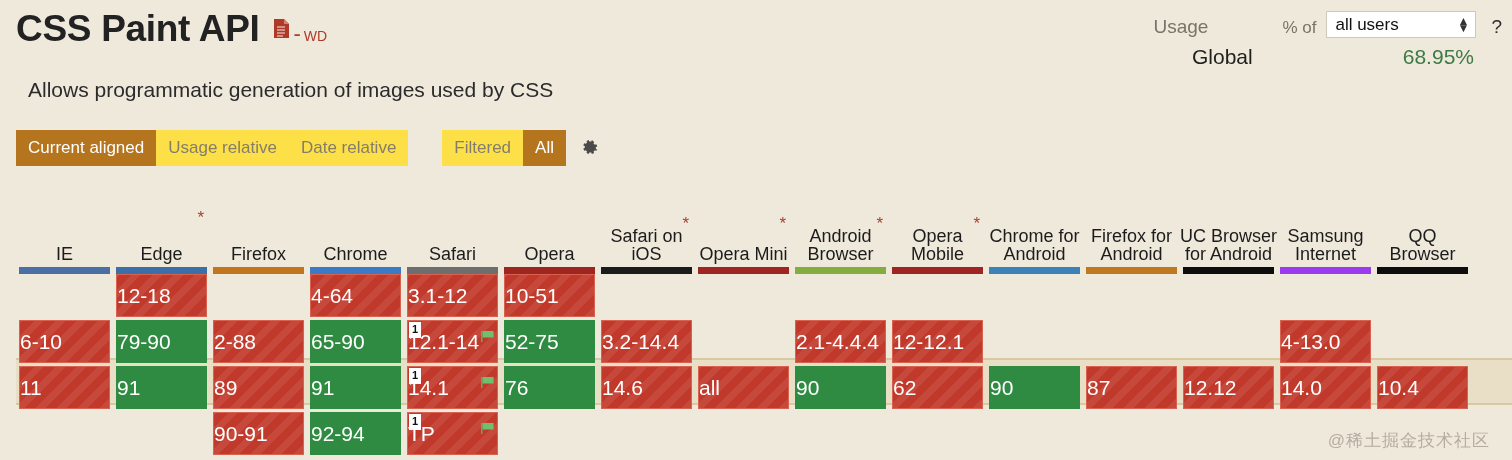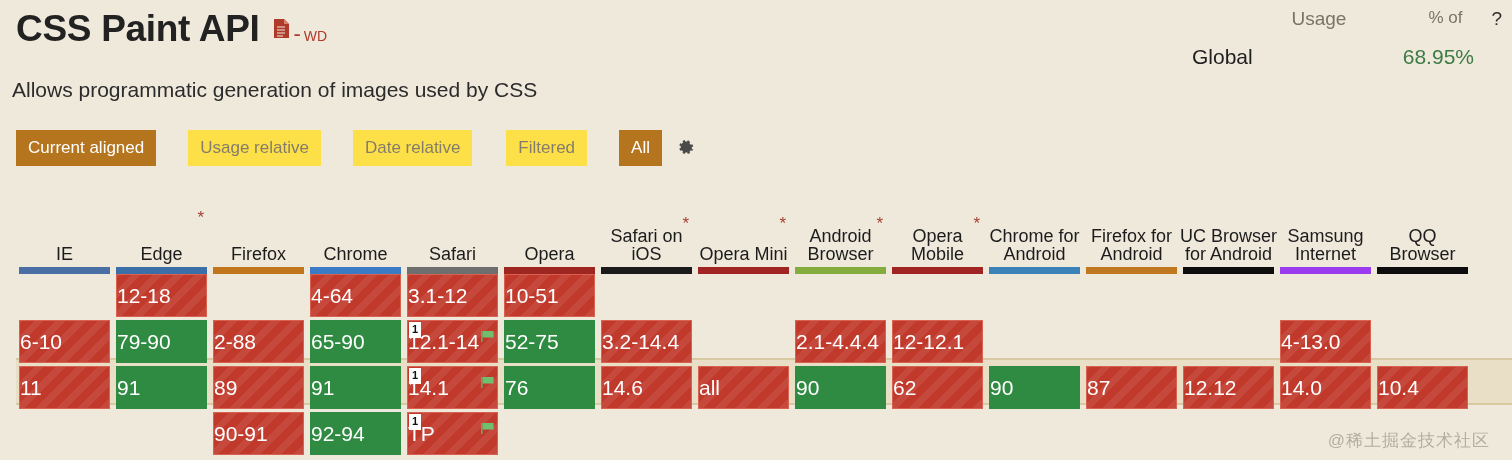--- a/index.html
+++ b/index.html
@@ -11,44 +11,44 @@
     overflow: hidden;
   }
   .page { position: relative; width: 1512px; height: 460px; }
 
   
   .title-row { position: absolute; left: 16px; top: 8px; display: flex; align-items: baseline; }
   .feat-title { font-size: 37px; font-weight: 700; color: #222; letter-spacing: -.3px; }
   .doc-icon { margin-left: 13px; position: relative; top: -2px; }
   .status-dash { color: #b03a2a; font-size: 22px; margin-left: 4px; }
   .status-wd { color: #b03a2a; font-size: 14px; margin-left: 3px; }
-  .feat-desc { position: absolute; left: 12px; top: 78px; font-size: 21px; color: #2b2b2b; }
+  .feat-desc { position: absolute; left: 28px; top: 78px; font-size: 21px; color: #2b2b2b; }
 
   .usage-box { position: absolute; right: 10px; top: 8px; width: 360px; }
-  .usage-line1 { display: flex; align-items: flex-start; justify-content: flex-end; gap: 12px; height: 30px; }
+  .usage-line1 { display: flex; align-items: flex-end; justify-content: flex-end; gap: 4px; height: 30px; }
   .usage-label { color: #7a7467; font-size: 19px; margin-right: 70px; }
   .pct-of { color: #7a7467; font-size: 17px; margin-right: 6px; }
   .select-box {
     background: #fff; border: 1px solid #cfc9bb; height: 27px; width: 150px;
     display: flex; align-items: center; justify-content: space-between;
     padding: 0 6px 0 8px; font-size: 17px; color: #111;
   }
   .spin { display: flex; flex-direction: column; line-height: .55; font-size: 12px; color: #333; }
   .help-q { margin-left: 11px; font-size: 19px; color: #2b2b2b; }
   .usage-line2 { display: flex; align-items: baseline; justify-content: space-between;
     margin-top: 7px; padding-left: 50px; padding-right: 28px; }
   .global-label { font-size: 21px; color: #1f1f1f; }
   .global-pct { font-size: 21px; color: #3d7a44; }
 
   
   .toolbar { position: absolute; left: 16px; top: 130px; display: flex; align-items: center; }
   .btn { height: 36px; display: flex; align-items: center; padding: 0 12px;
     font-size: 17px; background: #fde047; color: #847d6c; border: 0; cursor: pointer; }
   .btn.active { background: #b5741e; color: #fff; }
-  .grp { display: flex; gap: 32px; }
+  .grp { display: flex; }
   .grp + .grp { margin-left: 34px; }
   .gear { margin-left: 14px; cursor: pointer; display: flex; align-items: center; }
 
   
   .table { position: absolute; left: 16px; top: 186px; display: flex; }
   .col { width: 97px; display: flex; flex-direction: column; }
   .col-head { height: 80px; display: flex; align-items: flex-end; justify-content: center;
     padding-bottom: 2px; position: relative; }
   .col-head span.nm { font-size: 18px; line-height: 1.03; text-align: center; color: #1c1c1c; }
   .star { color: #a5402f; font-size: 17px; position: absolute; }
@@ -95,20 +95,27 @@
     </span>
     <span class="status-dash">-</span>
     <span class="status-wd">WD</span>
   </div>
   <div class="feat-desc">Allows programmatic generation of images used by CSS</div>
 
   <div class="usage-box">
     <div class="usage-line1">
       <span class="usage-label">Usage</span>
       <span class="pct-of">% of</span>
+      <span class="select-box">
+        <span>all users</span>
+        <span class="spin">
+            <span>▲</span>
+            <span>▼</span>
+          </span>
+      </span>
       <span class="help-q">?</span>
     </div>
     <div class="usage-line2">
       <span class="global-label">Global</span>
       <span class="global-pct">68.95%</span>
     </div>
   </div>
 
   <div class="toolbar">
     <div class="grp" id="view-group">

